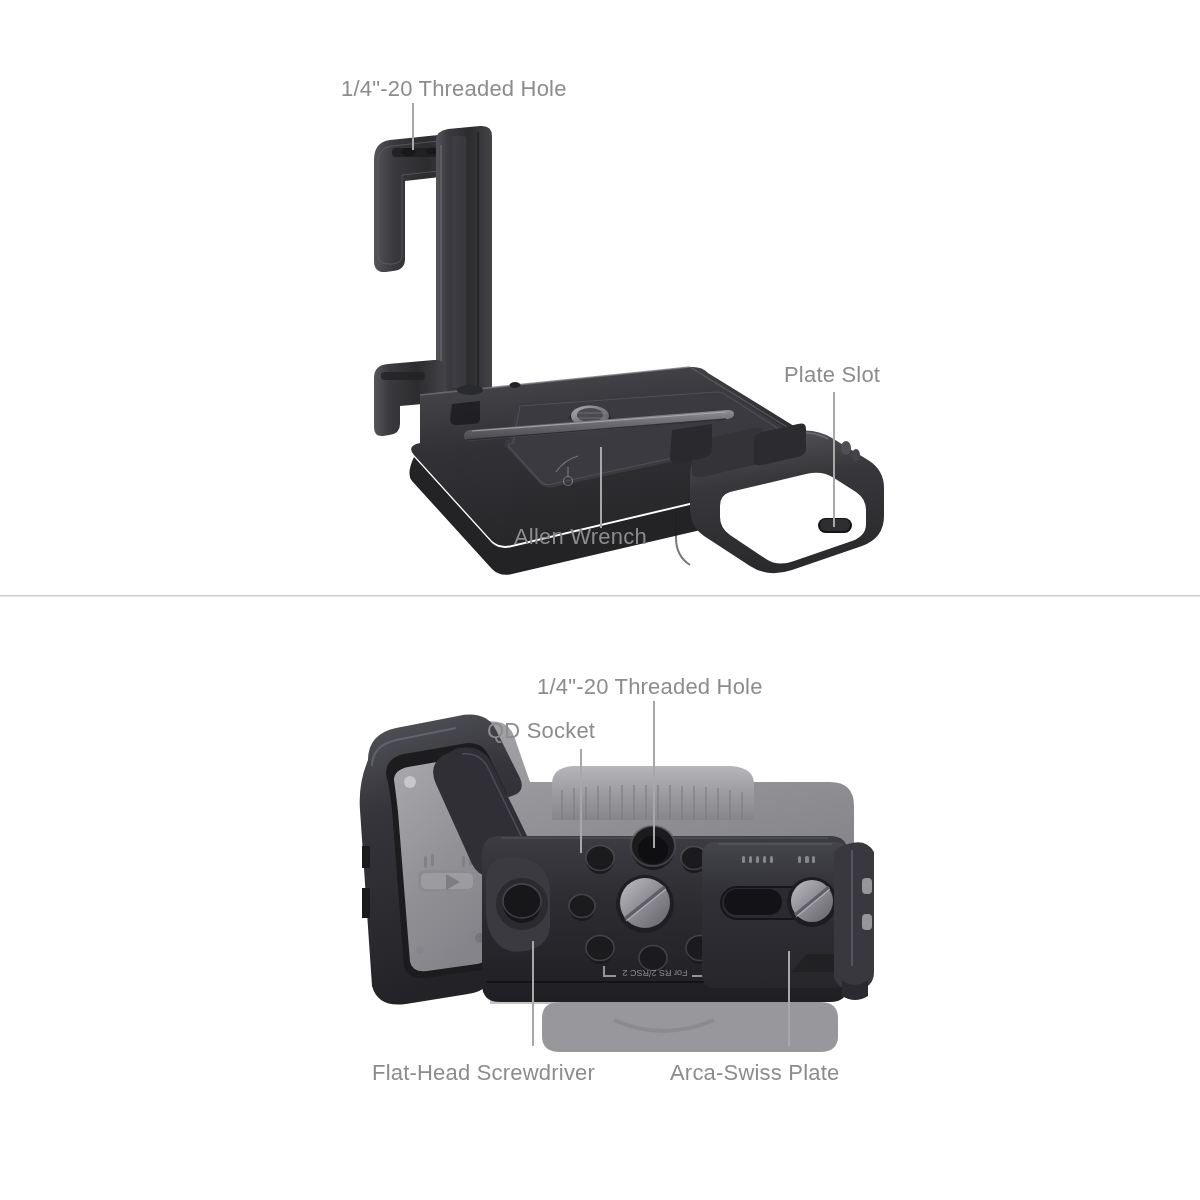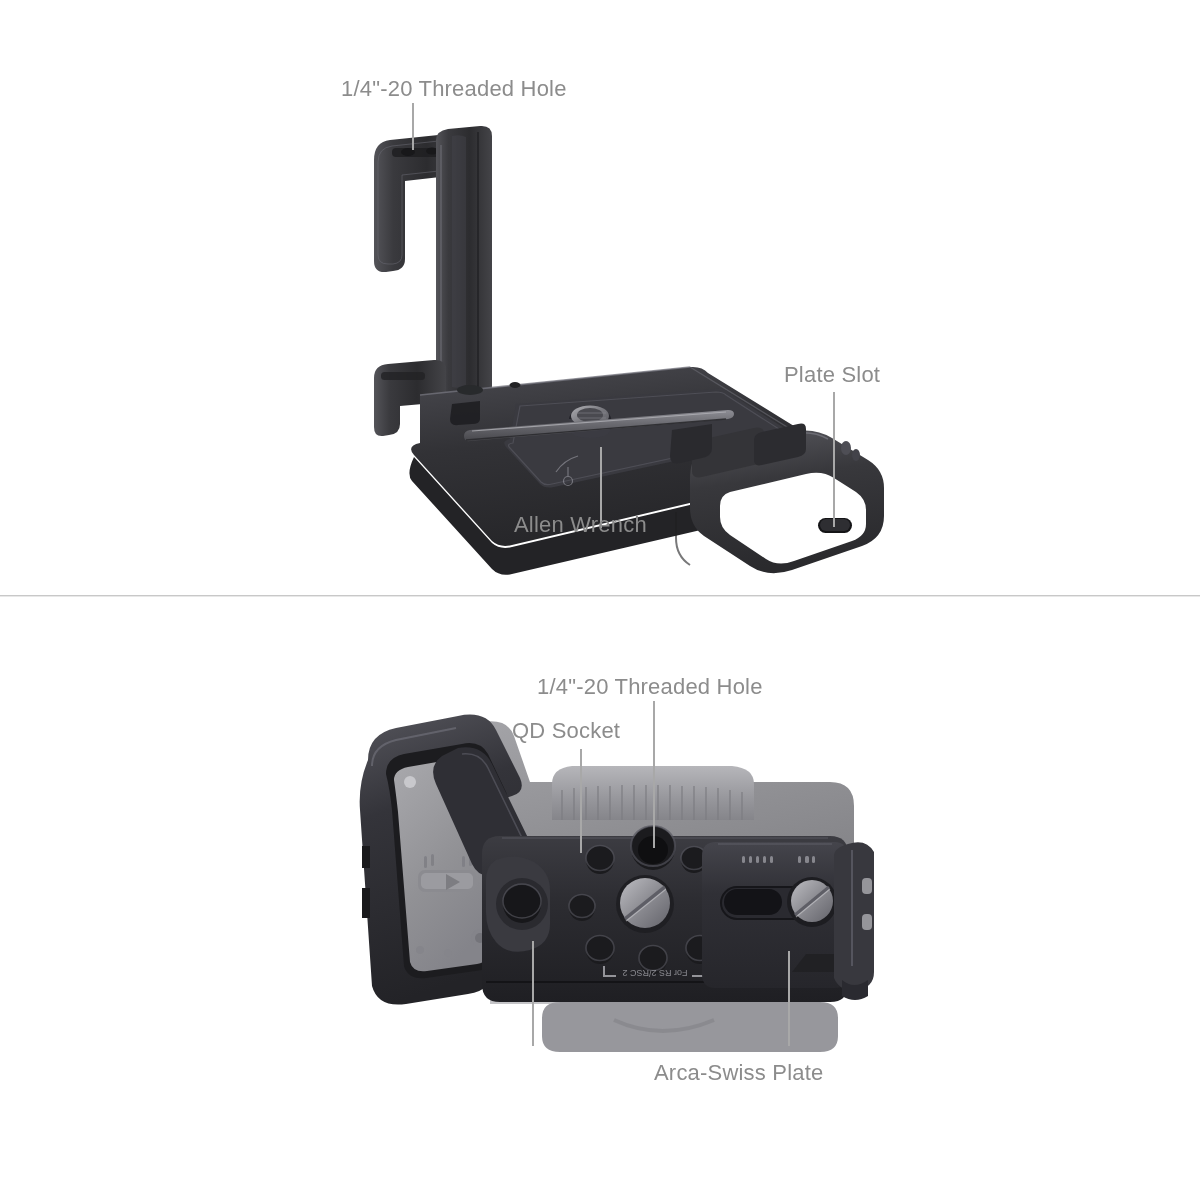--- a/index.html
+++ b/index.html
@@ -153,21 +153,21 @@
     <path d="M672 430 l40 -6 l0 24 q0 8 -10 10 l-22 5 q-10 2 -10 -7 z" fill="#2a2a2e"></path>
   </svg>
 
   <div class="leader" style="left:412px;top:103px;height:47px;"></div>
   <div class="callout" style="left:341px;top:76px;">1/4"-20 Threaded Hole</div>
 
   <div class="leader" style="left:833px;top:392px;height:135px;"></div>
   <div class="callout" style="left:784px;top:362px;">Plate Slot</div>
 
   <div class="leader" style="left:600px;top:447px;height:81px;"></div>
-  <div class="callout" style="left:514px;top:512px;">Allen Wrench</div>
+  <div class="callout" style="left:514px;top:524px;">Allen Wrench</div>
 </div>
 
 <div class="divider"></div>
 
 <div class="panel" id="panel-bottom">
 
   <svg class="art" width="1200" height="602" viewBox="0 0 1200 602">
     <defs>
       <linearGradient id="gBodyGray" x1="0" y1="0" x2="0.4" y2="1">
         <stop offset="0%" stop-color="#a6a6aa"></stop>
@@ -353,19 +353,20 @@
         <rect x="862" y="316" width="10" height="16" rx="4" fill="#b4b4ba" opacity="0.75"></rect>
         <path d="M842 382 q12 10 26 0 l0 16 q-13 8 -26 0 z" fill="#2a2a30"></path>
       </g>
     </g>
   </svg>
 
   <div class="leader" style="left:653px;top:103px;height:147px;"></div>
   <div class="callout" style="left:537px;top:76px;">1/4"-20 Threaded Hole</div>
 
   <div class="leader" style="left:580px;top:151px;height:104px;"></div>
-  <div class="callout" style="left:512px;top:120px;text-align:right;">QD Socket</div>
+  <div class="callout" style="left:487px;top:120px;text-align:right;">QD Socket</div>
 
   <div class="leader" style="left:532px;top:343px;height:105px;"></div>
+  <div class="callout" style="left:372px;top:462px;">Flat-Head Screwdriver</div>
 
   <div class="leader" style="left:788px;top:353px;height:95px;"></div>
-  <div class="callout" style="left:654px;top:462px;">Arca-Swiss Plate</div>
+  <div class="callout" style="left:670px;top:462px;">Arca-Swiss Plate</div>
 </div>
 
 </body></html>

